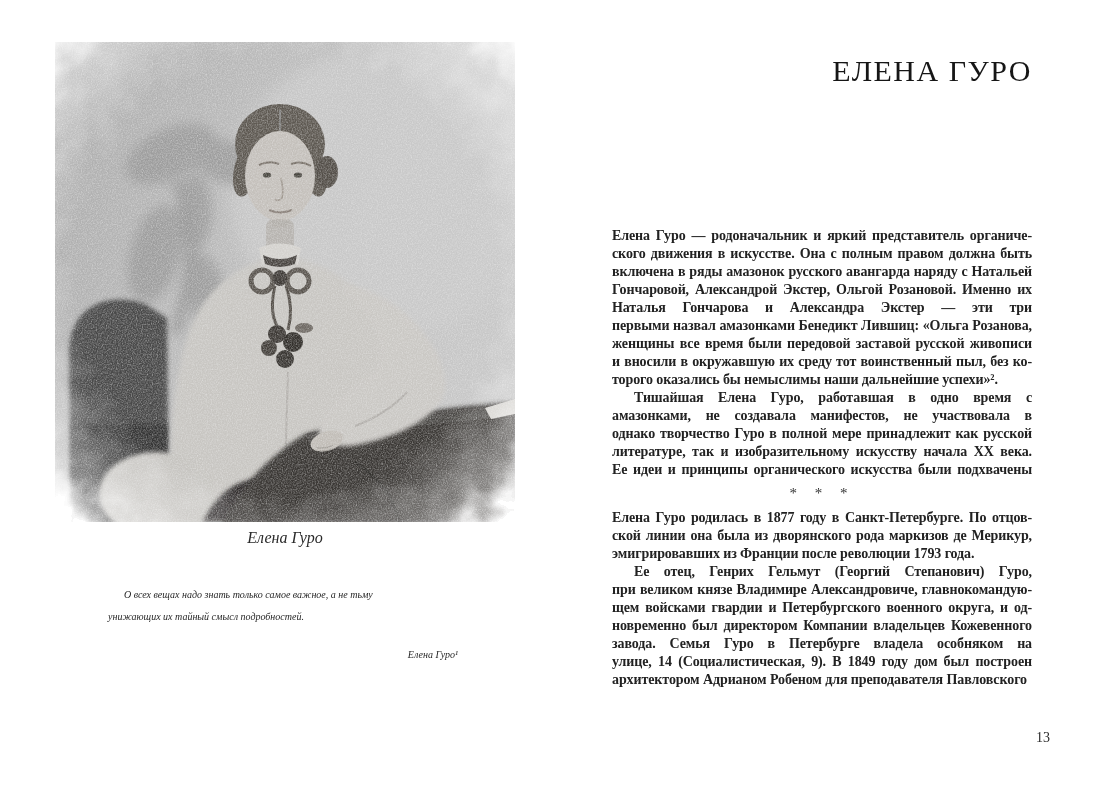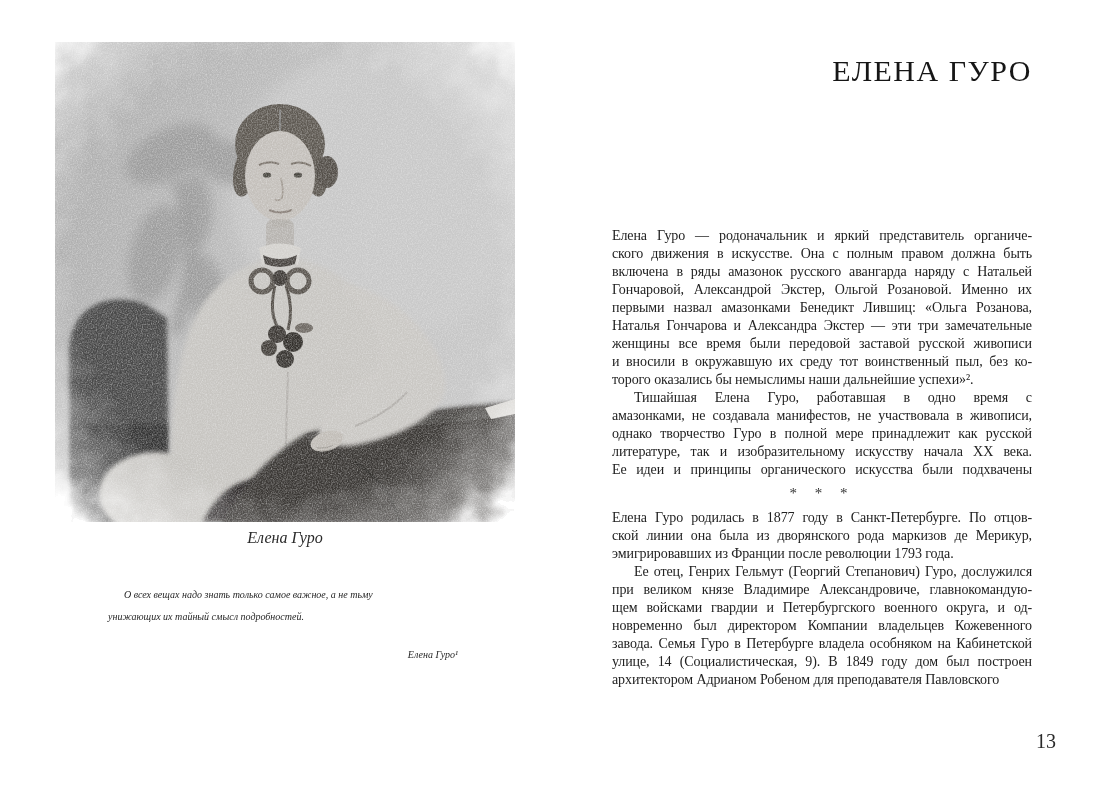--- a/index.html
+++ b/index.html
@@ -16,26 +16,26 @@
     font-style:italic; font-size:16px; color:#2a2a2a;}
   .quote{position:absolute; left:108px; top:584px; width:350px;
     font-style:italic; font-size:10px; line-height:22px; color:#262626;}
   .quote .q1{text-indent:16px;}
   .quote .attr{text-align:right; margin-top:16px;}
   
   .title{position:absolute; top:54px; right:68px; font-size:30px; letter-spacing:1.5px;
     color:#161616; white-space:nowrap;}
   .body-col{position:absolute; left:612px; top:227px; width:420px;
     font-size:14px; line-height:18px; letter-spacing:-0.1px; color:#222;}
-  .body-col .line{height:18px; overflow:hidden; text-align:left;}
+  .body-col .line{height:18px; overflow:hidden; text-align:left;font-weight:bold;}
   .body-col .line.just{text-align:justify; text-align-last:justify; -moz-text-align-last:justify;}
   .body-col .line.ind{text-indent:22px;}
   .body-col .sep{height:30px; line-height:28px; text-align:center; letter-spacing:7px;
     font-size:15px; color:#333;}
-  .pagenum{position:absolute; left:1036px; top:730px; font-size:20px; color:#2a2a2a;font-family:Liberation Serif, serif;}
+  .pagenum{position:absolute; left:1036px; top:730px; font-size:14px; color:#2a2a2a;font-family:Liberation Serif, serif;}
 </style>
 </head>
 <body>
 
 <div id="spread">
 
   <div class="photo" aria-label="black-and-white vintage portrait photograph of Elena Guro seated at a table, faded grainy edges">
     <svg viewBox="0 0 460 480" xmlns="http://www.w3.org/2000/svg">
       <defs>
         <linearGradient id="pbg" x1="0" y1="0" x2="1" y2="0.35">
@@ -157,22 +157,22 @@
     <div class="attr">Елена Гуро¹</div>
   </div>
 
   <div class="title">ЕЛЕНА ГУРО</div>
 
   <div class="body-col">
       <div class="line just">Елена Гуро — родоначальник и яркий представитель органиче-</div>
       <div class="line just">ского движения в искусстве. Она с полным правом должна быть</div>
       <div class="line just">включена в ряды амазонок русского авангарда наряду с Натальей</div>
       <div class="line just">Гончаровой, Александрой Экстер, Ольгой Розановой. Именно их</div>
+      <div class="line just">Наталья Гончарова и Александра Экстер — эти три замечательные</div>
       <div class="line just">первыми назвал амазонками Бенедикт Лившиц: «Ольга Розанова,</div>
-      <div class="line just">Наталья Гончарова и Александра Экстер — эти три замечательные</div>
       <div class="line just">женщины все время были передовой заставой русской живописи</div>
       <div class="line just">и вносили в окружавшую их среду тот воинственный пыл, без ко-</div>
       <div class="line">торого оказались бы немыслимы наши дальнейшие успехи»².</div>
       <div class="line just ind">Тишайшая Елена Гуро, работавшая в одно время с воинствующими</div>
       <div class="line just">амазонками, не создавала манифестов, не участвовала в живописи,</div>
       <div class="line just">однако творчество Гуро в полной мере принадлежит как русской</div>
       <div class="line just">литературе, так и изобразительному искусству начала XX века.</div>
       <div class="line just">Ее идеи и принципы органического искусства были подхвачены</div>
       <div class="sep">* * *</div>
       <div class="line just">Елена Гуро родилась в 1877 году в Санкт-Петербурге. По отцов-</div>

